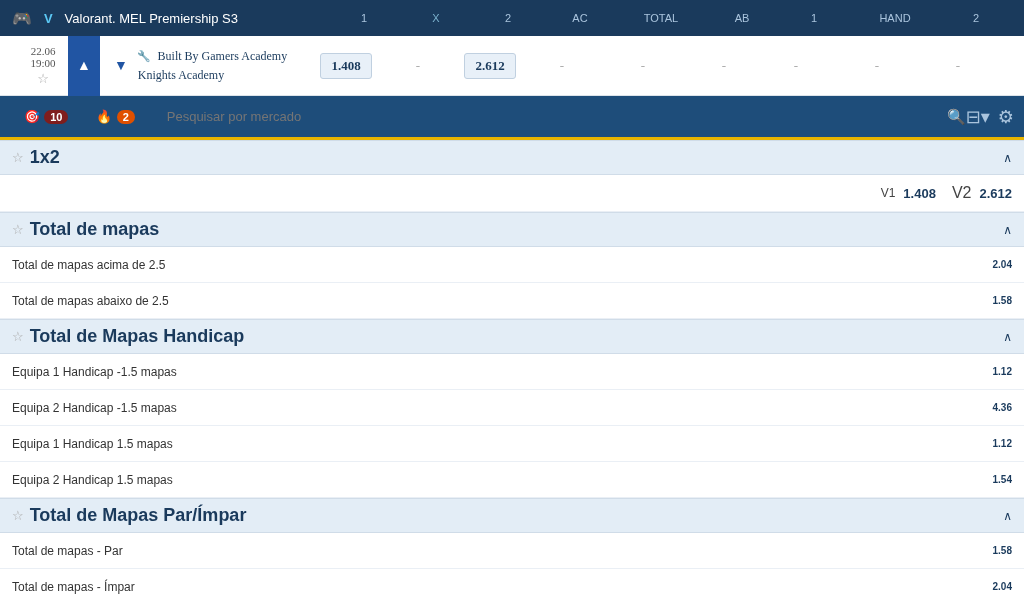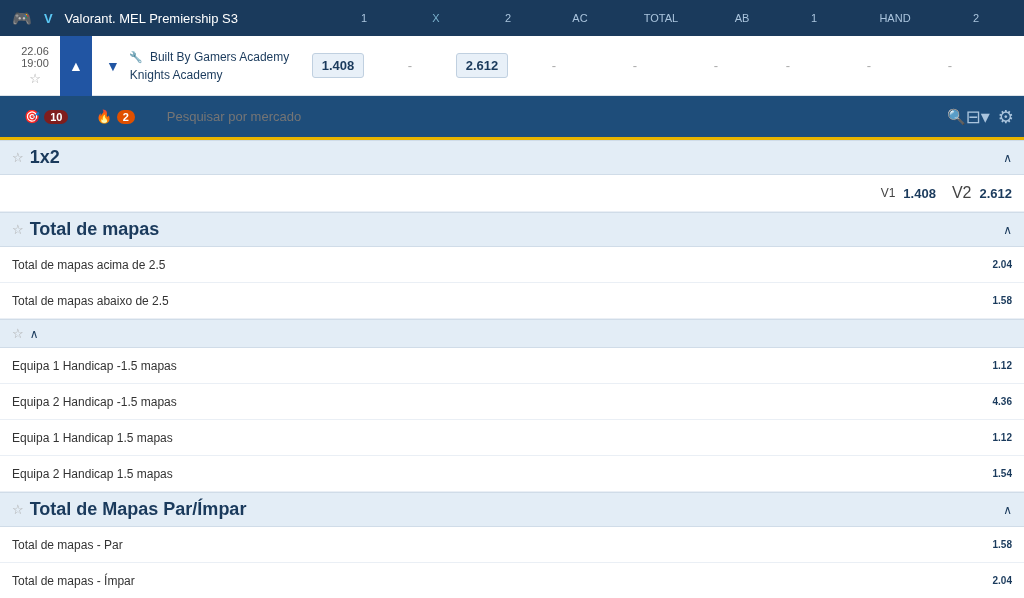--- a/index.html
+++ b/index.html
@@ -40,21 +40,22 @@
     }
     .top-bar-col.wide { width: 90px; }
 
     
     .match-row {
       background: #fff;
       display: flex;
       align-items: center;
       height: 60px;
       border-bottom: 1px solid #dde4ea;
-      padding: 0 0 0 12px;
+      padding: 0 0 0 20px;
+      font-family: Liberation Serif, serif;
     }
     .match-info {
       width: 290px;
       display: flex;
       align-items: center;
       gap: 6px;
       padding-left: 4px;
     }
     .match-date-block {
       display: flex;
@@ -363,20 +364,21 @@
     <span class="bet-label">Total de mapas acima de 2.5</span>
     <span class="bet-value">2.04</span>
   </div>
   <div class="bet-row">
     <span class="bet-label">Total de mapas abaixo de 2.5</span>
     <span class="bet-value">1.58</span>
   </div>
 
   <div class="section-header">
     <span class="star">☆</span>
+    <span class="section-title">Total de Mapas Handicap</span>
     <span class="section-chevron">∧</span>
   </div>
   <div class="bet-row">
     <span class="bet-label">Equipa 1 Handicap -1.5 mapas</span>
     <span class="bet-value">1.12</span>
   </div>
   <div class="bet-row">
     <span class="bet-label">Equipa 2 Handicap -1.5 mapas</span>
     <span class="bet-value">4.36</span>
   </div>

